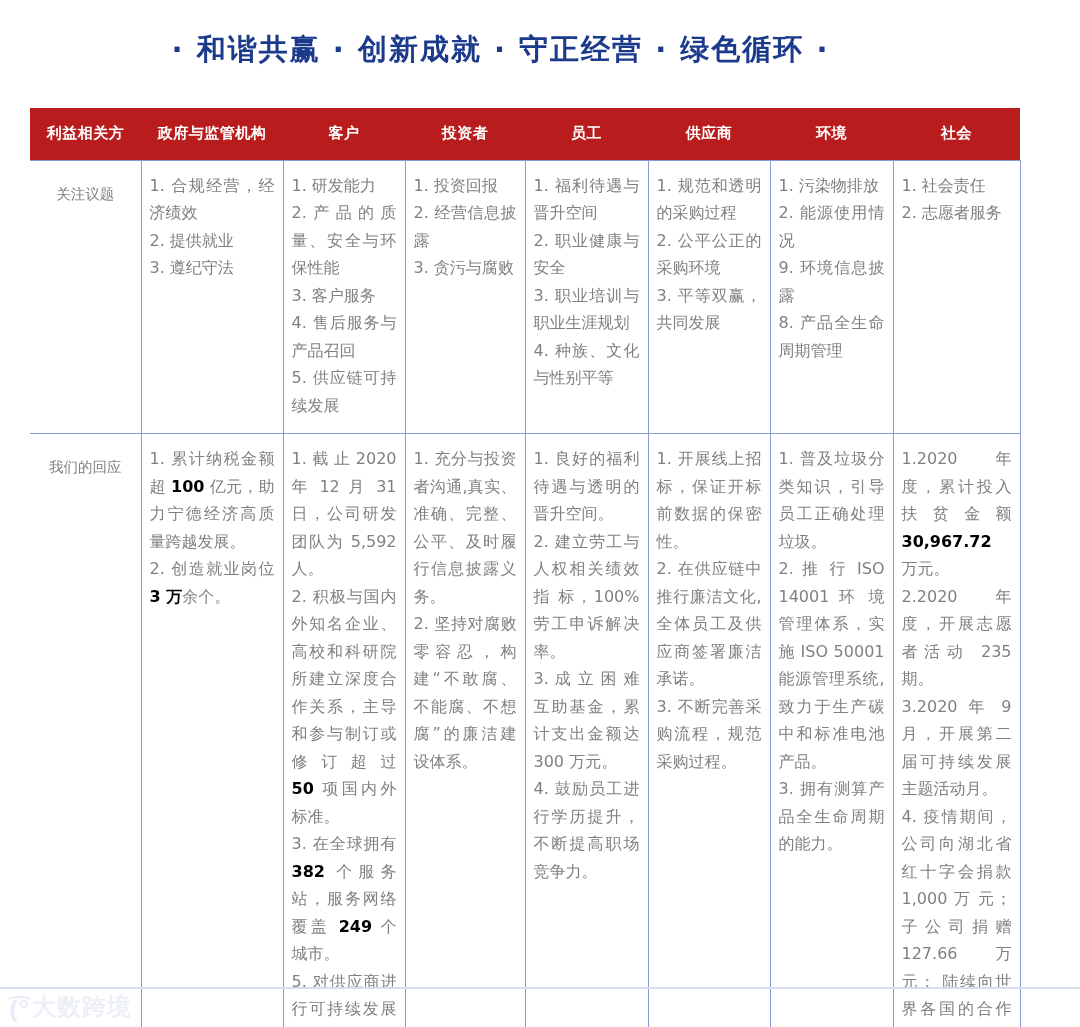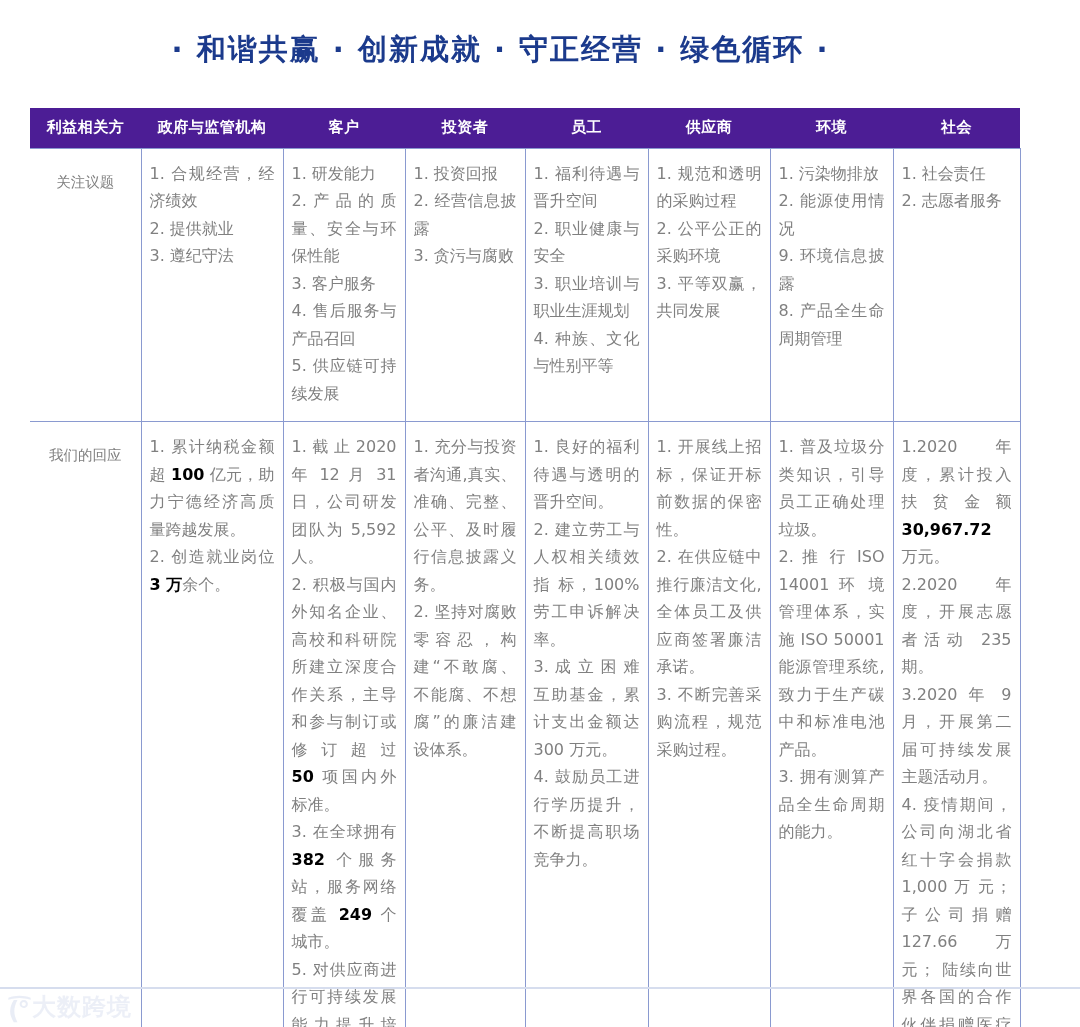--- a/index.html
+++ b/index.html
@@ -50,25 +50,25 @@
   table.stakeholder-table col.c-label  { width: 111px; }
   table.stakeholder-table col.c-gov    { width: 142px; }
   table.stakeholder-table col.c-cus    { width: 122px; }
   table.stakeholder-table col.c-inv    { width: 120px; }
   table.stakeholder-table col.c-emp    { width: 123px; }
   table.stakeholder-table col.c-sup    { width: 122px; }
   table.stakeholder-table col.c-env    { width: 123px; }
   table.stakeholder-table col.c-soc    { width: 127px; }
 
   thead th {
-    background: #4c1d95;
+    background: #b91c1c;
     color: #ffffff;
     font-weight: bold;
     font-size: 15px;
-    height: 40px;
+    height: 52px;
     text-align: center;
     vertical-align: middle;
     letter-spacing: 0.5px;
     border: none;
     font-family: "DejaVu Sans", "Liberation Sans", sans-serif;
   }
 
   tbody td {
     border: 1px solid #8A9AD0;
     vertical-align: top;

